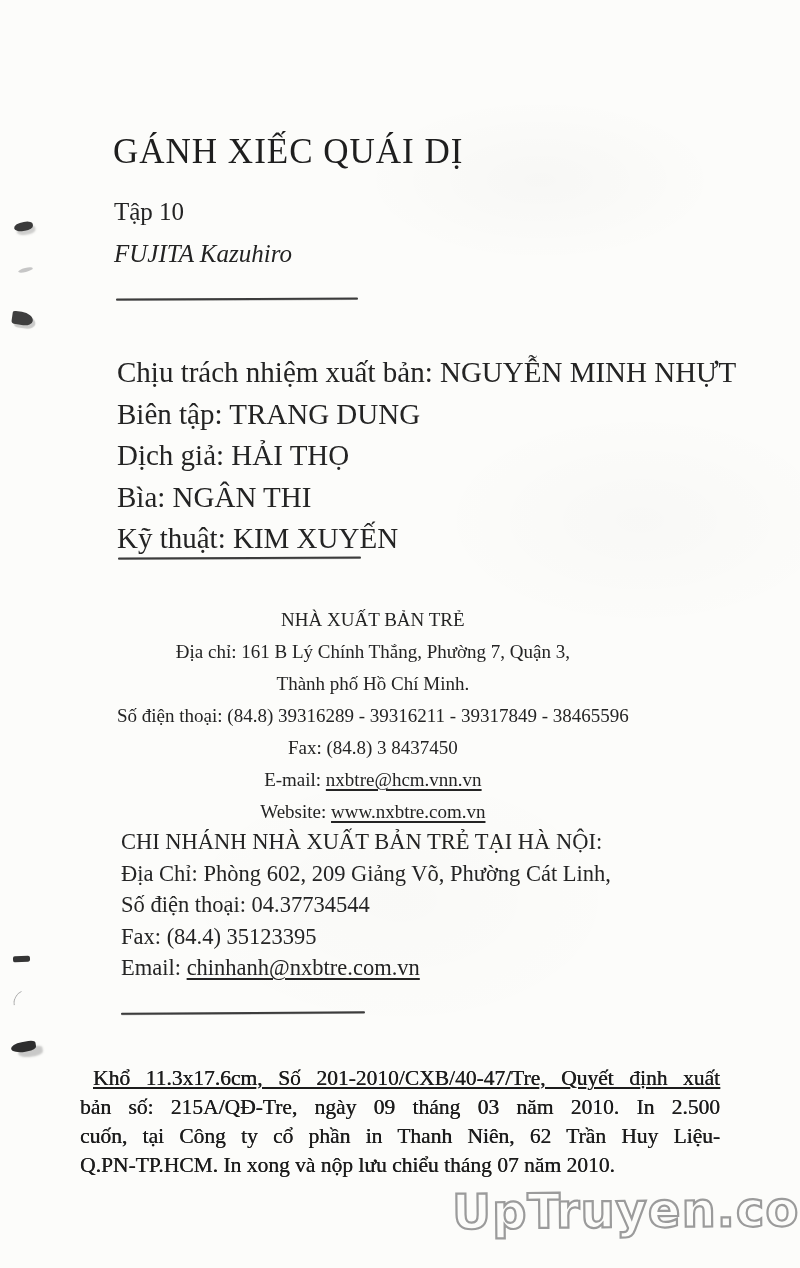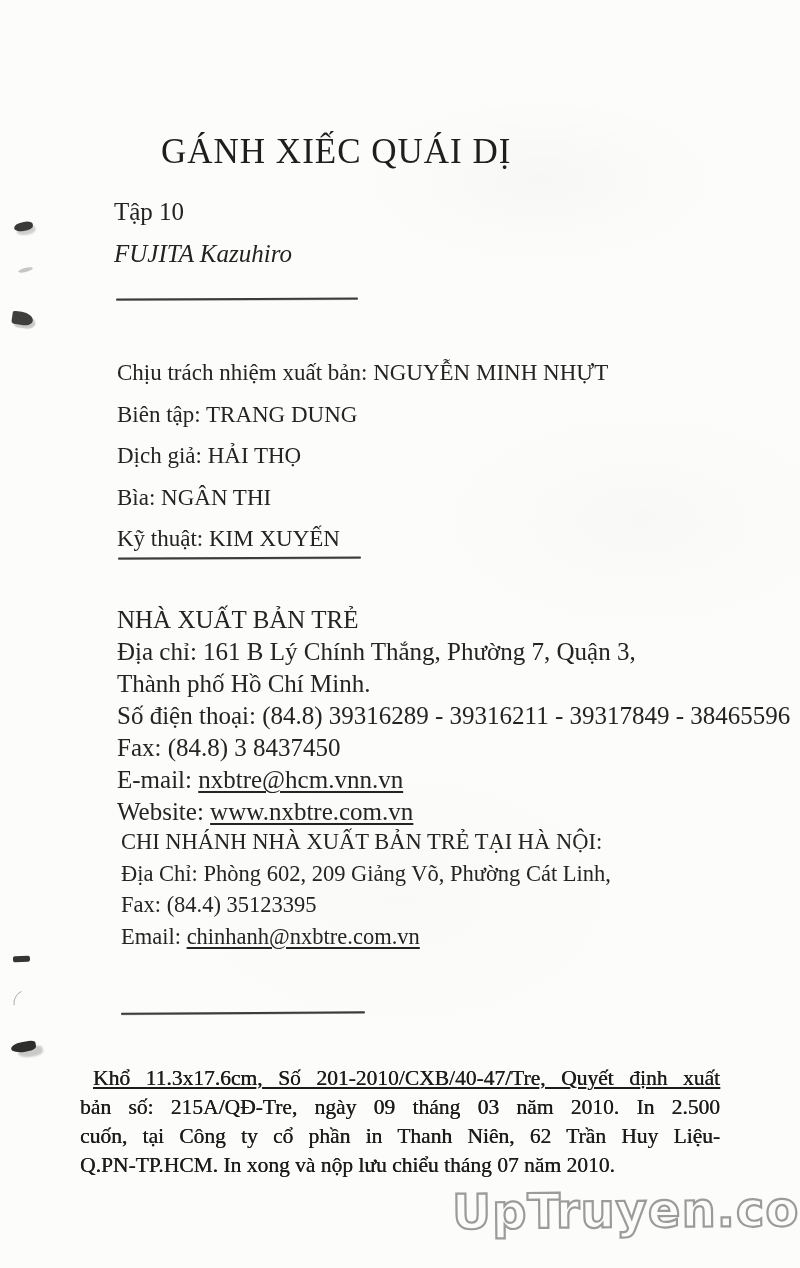--- a/index.html
+++ b/index.html
@@ -16,30 +16,29 @@
       radial-gradient(ellipse 260px 120px at 540px 180px, rgba(0,0,0,0.020), transparent 70%),
       radial-gradient(ellipse 300px 160px at 640px 520px, rgba(0,0,0,0.016), transparent 70%),
       radial-gradient(ellipse 340px 200px at 400px 900px, rgba(0,0,0,0.012), transparent 70%),
       #fcfcfa;
   }
   .abs{position:absolute;}
   .title{
     left:113px;top:132px;
     font-size:35px;letter-spacing:1px;color:#1e1e1e;
     white-space:nowrap;
-    margin-left:48px;
   }
   .subline{left:114px;font-size:25px;color:#232323;white-space:nowrap;}
   .rule{
     height:2px;background:#3c3c3c;border-radius:1px;
     box-shadow:0 0.5px 0 rgba(60,60,60,0.4);
   }
-  .block{font-size:23px;color:#242424;white-space:nowrap;}
+  .block{font-size:29px;color:#242424;white-space:nowrap;}
   .credits{left:117px;top:352px;line-height:41.5px;}
-  .pub{left:117px;top:604px;line-height:32px;font-size:25px;}
+  .pub{left:117px;top:604px;line-height:32px;font-size:19px;text-align:center;}
   .branch{left:121px;top:826px;line-height:31.5px;font-size:22.5px;}
   .u{text-decoration:underline;text-underline-offset:3px;text-decoration-thickness:1.5px;}
   .printinfo{
     left:80px;top:1064px;width:640px;
     font-size:21.5px;line-height:29px;color:#1c1c1c;
     text-shadow:0.35px 0 0 currentColor;
   }
   .printinfo .just{text-align:justify;text-align-last:justify;white-space:normal;}
   .printinfo .l1{text-indent:13px;text-decoration:underline;}
   .watermark{
@@ -93,20 +92,21 @@
     <div>Thành phố Hồ Chí Minh.</div>
     <div>Số điện thoại: (84.8) 39316289 - 39316211 - 39317849 - 38465596</div>
     <div>Fax: (84.8) 3 8437450</div>
     <div><span>E-mail: </span><span class="u">nxbtre@hcm.vnn.vn</span></div>
     <div><span>Website: </span><span class="u">www.nxbtre.com.vn</span></div>
   </div>
 
   <div class="abs block branch">
     <div>CHI NHÁNH NHÀ XUẤT BẢN TRẺ TẠI HÀ NỘI:</div>
     <div>Địa Chỉ: Phòng 602, 209 Giảng Võ, Phường Cát Linh,</div>
+    <div>Số điện thoại: 04.37734544</div>
     <div>Fax: (84.4) 35123395</div>
     <div><span>Email: </span><span class="u">chinhanh@nxbtre.com.vn</span></div>
   </div>
 
   <div class="abs rule" style="left:121px;top:1012px;width:244px;transform:rotate(-0.3deg);"></div>
 
   <div class="abs printinfo">
     <div class="just l1">Khổ 11.3x17.6cm, Số 201-2010/CXB/40-47/Tre, Quyết định xuất</div>
     <div class="just">bản số: 215A/QĐ-Tre, ngày 09 tháng 03 năm 2010. In 2.500</div>
     <div class="just">cuốn, tại Công ty cổ phần in Thanh Niên, 62 Trần Huy Liệu-</div>

